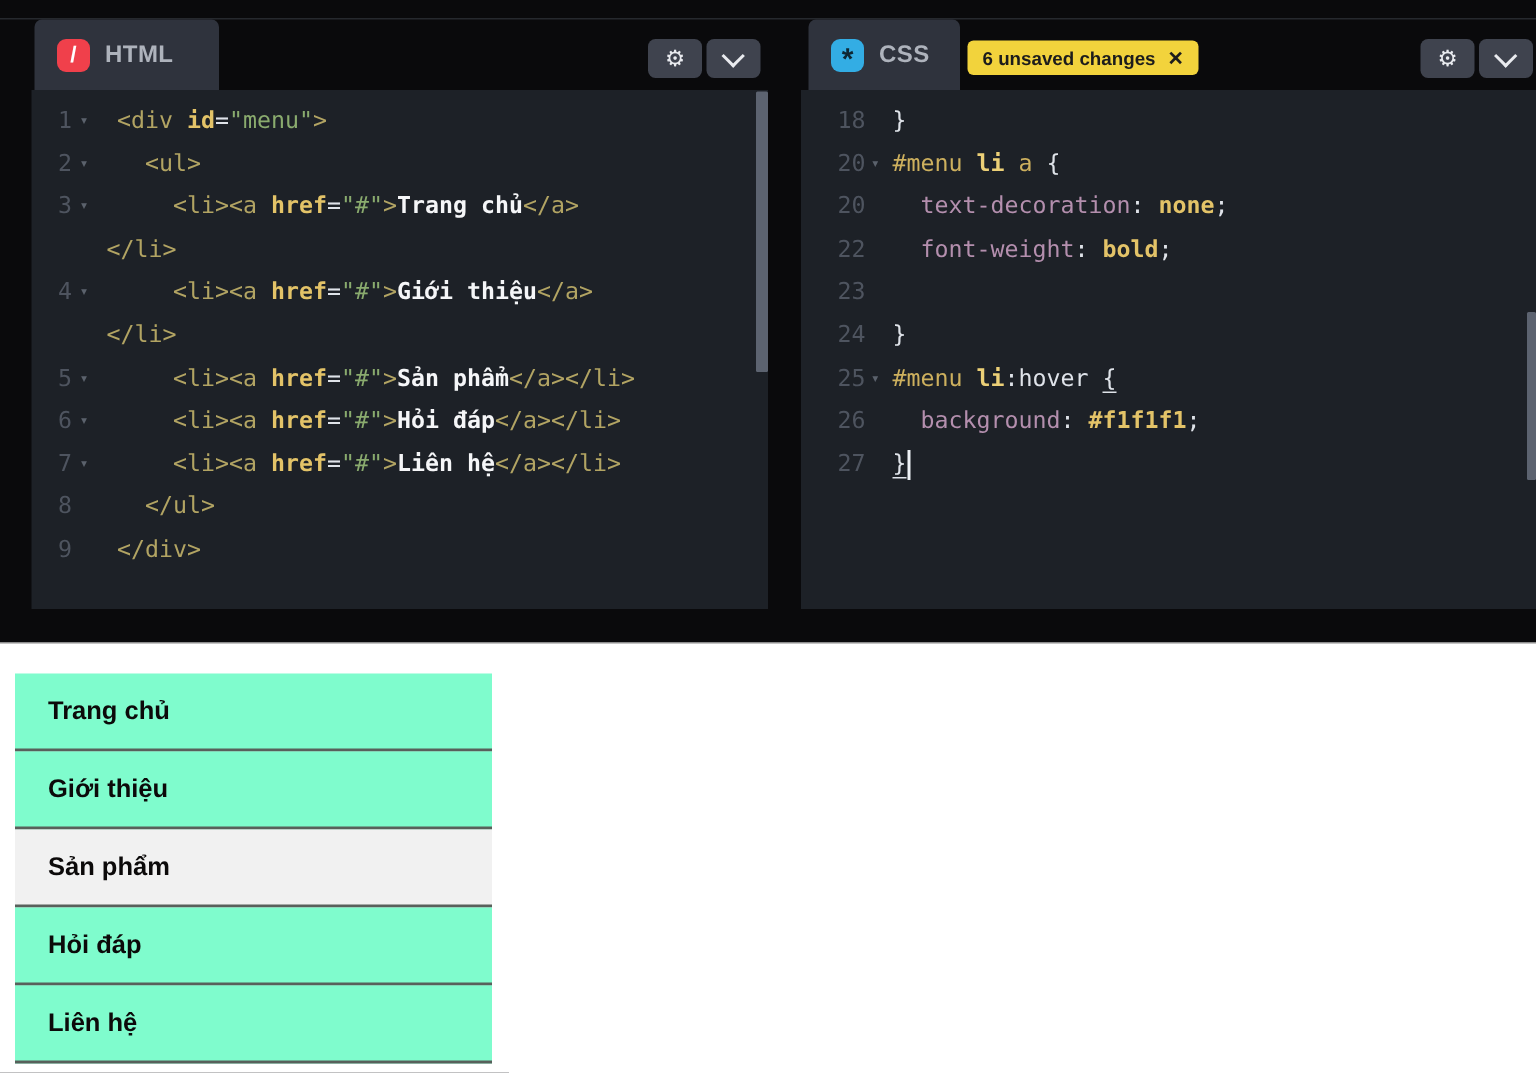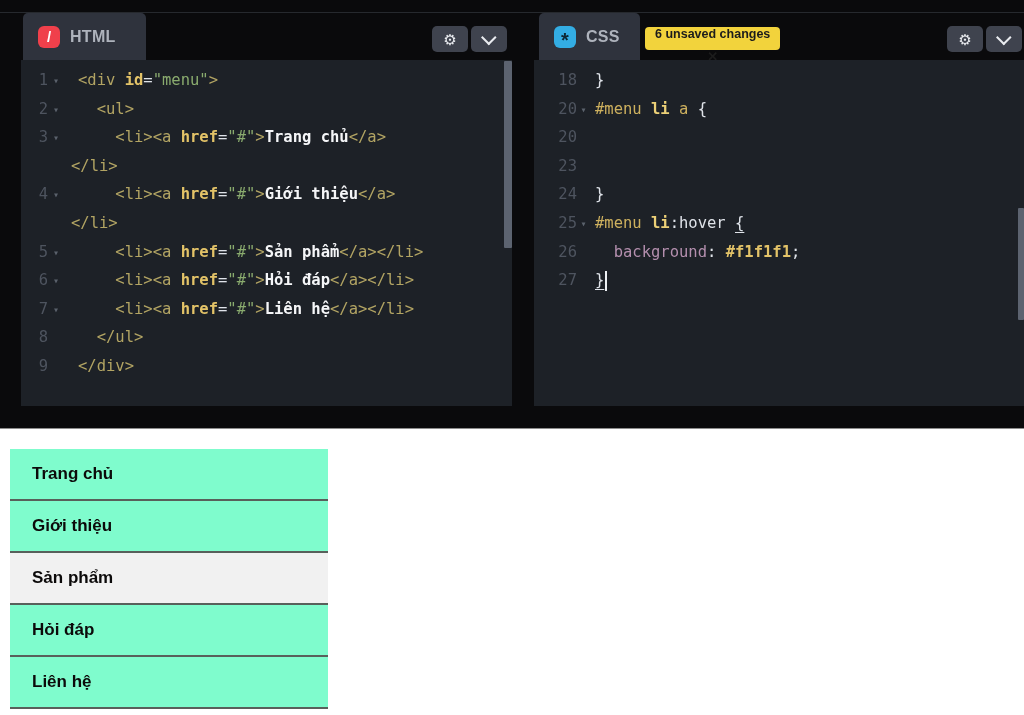--- a/index.html
+++ b/index.html
@@ -31,21 +31,21 @@
     display:flex;align-items:center;justify-content:center;
     font-weight:bold;font-size:15px;
   }
   .icon-html{background:var(--html-icon-bg,#f0404b);color:#fff;}
   .icon-css{background:var(--css-icon-bg,#33ade4);color:#0e2733;font-size:20px;line-height:10px;padding-top:6px;box-sizing:border-box;}
   .tab-label{font-size:16px;font-weight:bold;color:var(--tab-text,#aeb3bc);letter-spacing:.3px;}
   .badge{
     position:absolute;left:645px;top:27px;height:23px;
     background:var(--badge-bg,#f2d33c);border-radius:4px;
     display:flex;align-items:center;gap:8px;padding:0 10px;
-    font-size:12.5px;font-weight:bold;color:var(--badge-text,#1c1c1c);flex-direction:column;
+    font-size:12.5px;font-weight:bold;color:var(--badge-text,#1c1c1c);
   }
   .badge-x{font-size:13px;font-weight:bold;cursor:pointer;}
   .panel-btn{
     position:absolute;top:26px;width:36px;height:26px;border-radius:5px;
     background:var(--button-bg,#3f434e);
     display:flex;align-items:center;justify-content:center;
   }
   .btn-gear-html{left:432px;}
   .btn-chev-html{left:471px;}
   .btn-gear-css{left:947px;}
@@ -144,21 +144,22 @@
       <div class="code-line"><span class="lnum"></span><span class="fold"></span><span class="code-text cont"><span class="t-tag">&lt;/li&gt;</span></span></div>
       <div class="code-line"><span class="lnum">5</span><span class="fold">▾</span><span class="code-text"><span class="t-tag">    &lt;li&gt;&lt;a </span><span class="t-attr">href</span><span class="t-plain">=</span><span class="t-str">"#"</span><span class="t-tag">&gt;</span><span class="t-text">Sản phẩm</span><span class="t-tag">&lt;/a&gt;&lt;/li&gt;</span></span></div>
       <div class="code-line"><span class="lnum">6</span><span class="fold">▾</span><span class="code-text"><span class="t-tag">    &lt;li&gt;&lt;a </span><span class="t-attr">href</span><span class="t-plain">=</span><span class="t-str">"#"</span><span class="t-tag">&gt;</span><span class="t-text">Hỏi đáp</span><span class="t-tag">&lt;/a&gt;&lt;/li&gt;</span></span></div>
       <div class="code-line"><span class="lnum">7</span><span class="fold">▾</span><span class="code-text"><span class="t-tag">    &lt;li&gt;&lt;a </span><span class="t-attr">href</span><span class="t-plain">=</span><span class="t-str">"#"</span><span class="t-tag">&gt;</span><span class="t-text">Liên hệ</span><span class="t-tag">&lt;/a&gt;&lt;/li&gt;</span></span></div>
       <div class="code-line"><span class="lnum">8</span><span class="fold"></span><span class="code-text"><span class="t-tag">  &lt;/ul&gt;</span></span></div>
       <div class="code-line"><span class="lnum">9</span><span class="fold"></span><span class="code-text"><span class="t-tag">&lt;/div&gt;</span></span></div>
     </div>
   <div class="code-area code-css" id="css-code">
       <div class="code-line"><span class="lnum">18</span><span class="fold"></span><span class="code-text"><span class="t-plain">}</span></span></div>
       <div class="code-line"><span class="lnum">20</span><span class="fold">▾</span><span class="code-text"><span class="t-sel">#menu </span><span class="t-selb">li</span><span class="t-sel"> a </span><span class="t-plain">{</span></span></div>
-      <div class="code-line"><span class="lnum">20</span><span class="fold"></span></div>
+      <div class="code-line"><span class="lnum">20</span><span class="fold"></span><span class="code-text"><span class="t-prop">  text-decoration</span><span class="t-plain">: </span><span class="t-val">none</span><span class="t-plain">;</span></span></div>
+      <div class="code-line"><span class="lnum">22</span><span class="fold"></span><span class="code-text"><span class="t-prop">  font-weight</span><span class="t-plain">: </span><span class="t-val">bold</span><span class="t-plain">;</span></span></div>
       <div class="code-line"><span class="lnum">23</span><span class="fold"></span></div>
       <div class="code-line"><span class="lnum">24</span><span class="fold"></span><span class="code-text"><span class="t-plain">}</span></span></div>
       <div class="code-line"><span class="lnum">25</span><span class="fold">▾</span><span class="code-text"><span class="t-sel">#menu </span><span class="t-selb">li</span><span class="t-pseudo">:hover </span><span class="t-plainU">{</span></span></div>
       <div class="code-line"><span class="lnum">26</span><span class="fold"></span><span class="code-text"><span class="t-prop">  background</span><span class="t-plain">: </span><span class="t-val">#f1f1f1</span><span class="t-plain">;</span></span></div>
       <div class="code-line"><span class="lnum">27</span><span class="fold"></span><span class="code-text"><span class="t-plainU">}</span><span class="caret"></span></span></div>
     </div>
 
   <div class="thumb thumb-html"></div>
   <div class="thumb thumb-css"></div>
 </div>

